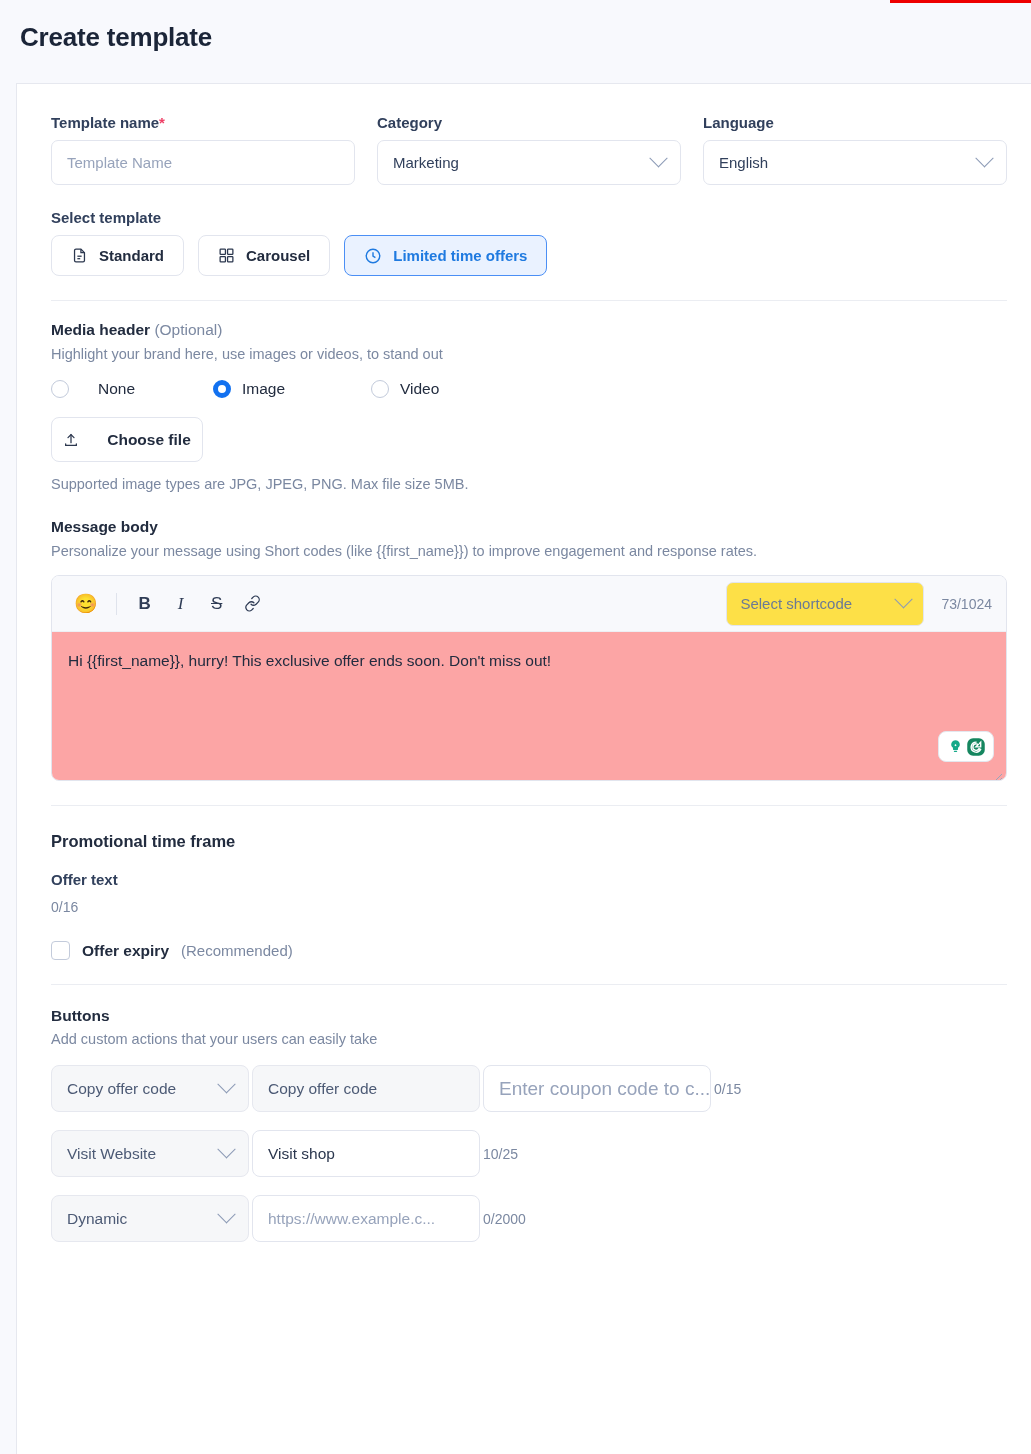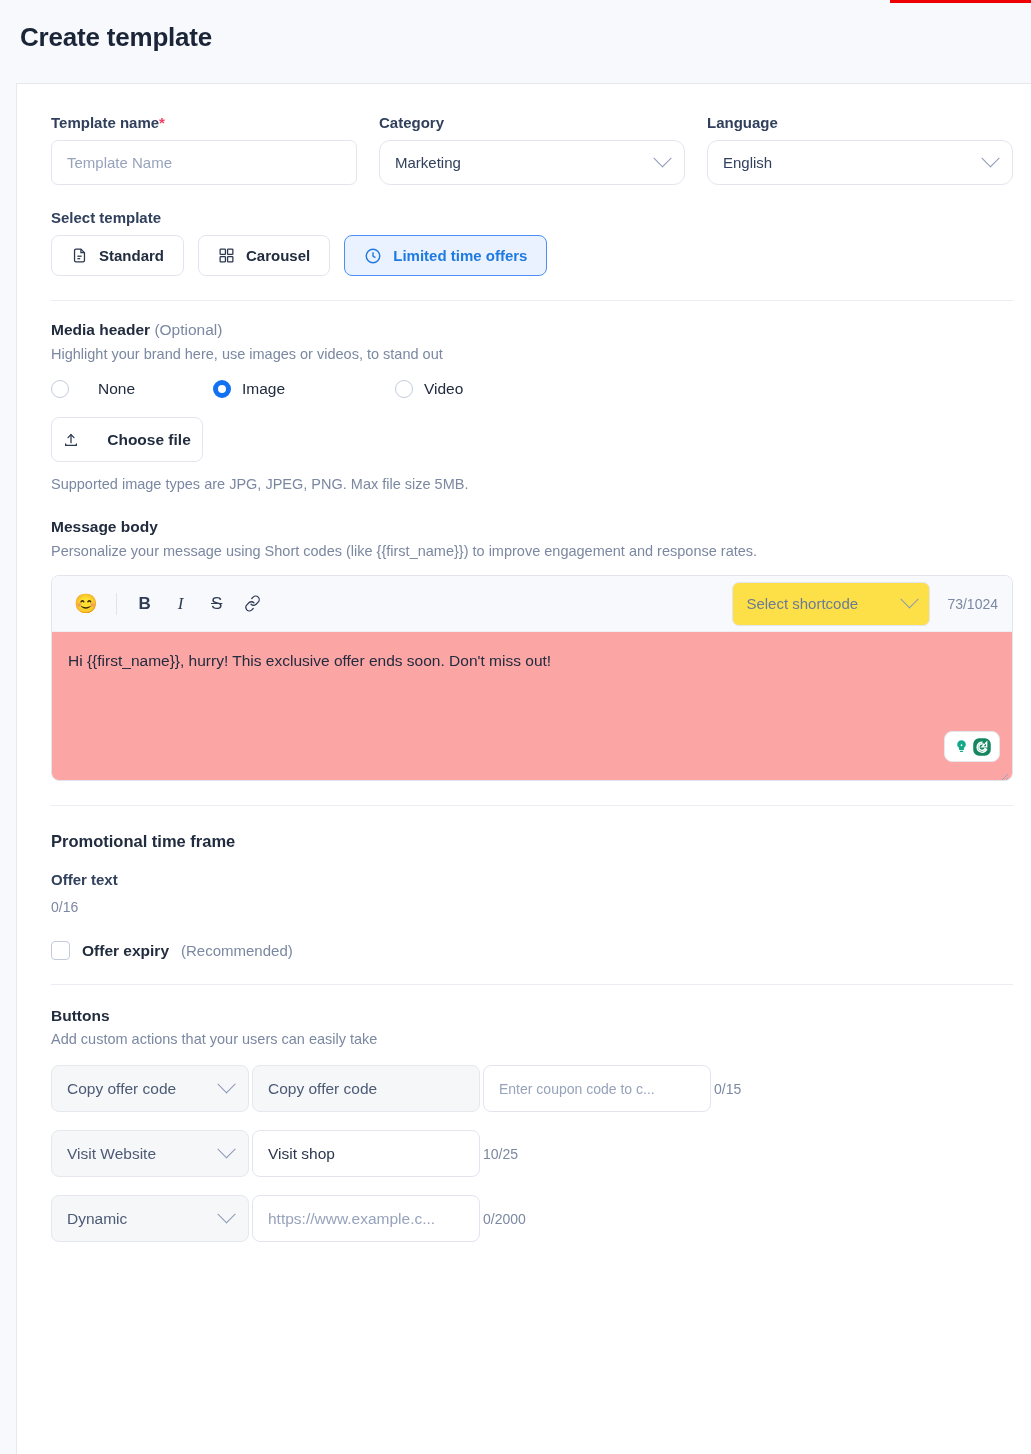--- a/index.html
+++ b/index.html
@@ -23,36 +23,36 @@
 
   .card {
     position: absolute; left: 16px; top: 83px; width: 1015px;
     min-height: 1371px;
     background: #ffffff;
     border: 1px solid #e6e8ef;
     border-right: none;
     border-bottom: none;
   }
 
-  .inner { padding: 30px 18px 0 34px; }
+  .inner { padding: 30px 24px 0 34px; }
 
   
   .field-label {
     font-size: 15px; color: #31405c; font-weight: bold; margin-bottom: 9px;
   }
   .req-star { color: #ef4066; font-weight: bold; }
 
   .txt-input, .sel-input {
     height: 45px; border: 1px solid #e2e5ee; border-radius: 7px;
     background: #fff; font-size: 15px; color: #31405c;
     display: flex; align-items: center; padding: 0 15px;
     font-family: "Liberation Sans", sans-serif;
   }
   .txt-input.placeholder { color: #97a3bb; }
-  .sel-input { justify-content: space-between; cursor: pointer; border-radius: 11px; }
+  .sel-input { justify-content: space-between; cursor: pointer; }
   .chev {
     width: 13px; height: 13px; border-right: 1.6px solid #8b9ab5;
     border-bottom: 1.6px solid #8b9ab5; transform: rotate(45deg) translate(-3px,-3px);
     flex: 0 0 auto;
   }
 
   .row-top { display: flex; gap: 22px; }
   .col-name { width: 306px; }
   .col-cat  { width: 306px; }
   .col-lang { width: 306px; }
@@ -168,21 +168,21 @@
   }
   .act-txt-white {
     width: 228px; height: 47px; border: 1px solid #e2e5ee; border-radius: 8px;
     background: #fff; display: flex; align-items: center;
     padding: 0 15px; font-size: 15.5px; color: #2b374e;
   }
   .act-txt-white.placeholder { color: #97a3bb; }
   .act-coupon {
     width: 228px; height: 47px; border: 1px solid #e2e5ee; border-radius: 8px;
     background: #fff; display: flex; align-items: center;
-    padding: 0 15px; font-size: 14px; color: #97a3bb;
+    padding: 0 15px; font-size: 19px; color: #97a3bb;
     white-space: nowrap; overflow: hidden;
   }
 </style>
 </head>
 <body>
 
 <div class="top-red-bar"></div>
 
 <div class="page-title">Create template</div>
 
@@ -262,21 +262,21 @@
         <span>Media header</span>
         <span class="muted">(Optional)</span>
       </div>
       <div class="sec-sub">Highlight your brand here, use images or videos, to stand out</div>
 
       <div class="radio-row">
         <div class="radio-item" style="width:162px;gap:29px;">
           <span class="radio"></span>
           <span class="radio-label">None</span>
         </div>
-        <div class="radio-item" style="width:182px;">
+        <div class="radio-item" style="width:158px;">
           <span class="radio checked"></span>
           <span class="radio-label">Image</span>
         </div>
         <div class="radio-item">
           <span class="radio"></span>
           <span class="radio-label">Video</span>
         </div>
       </div>
 
       <div class="choose-file">

